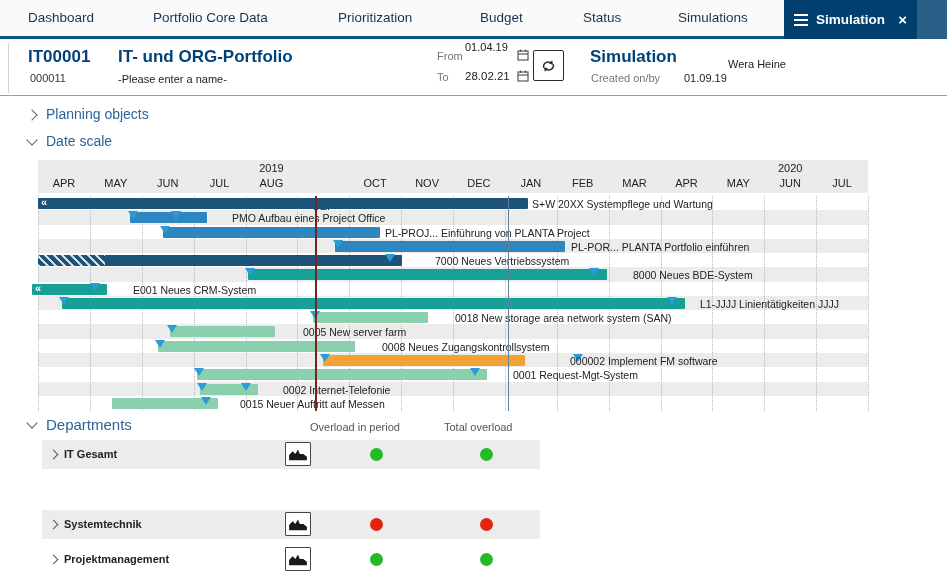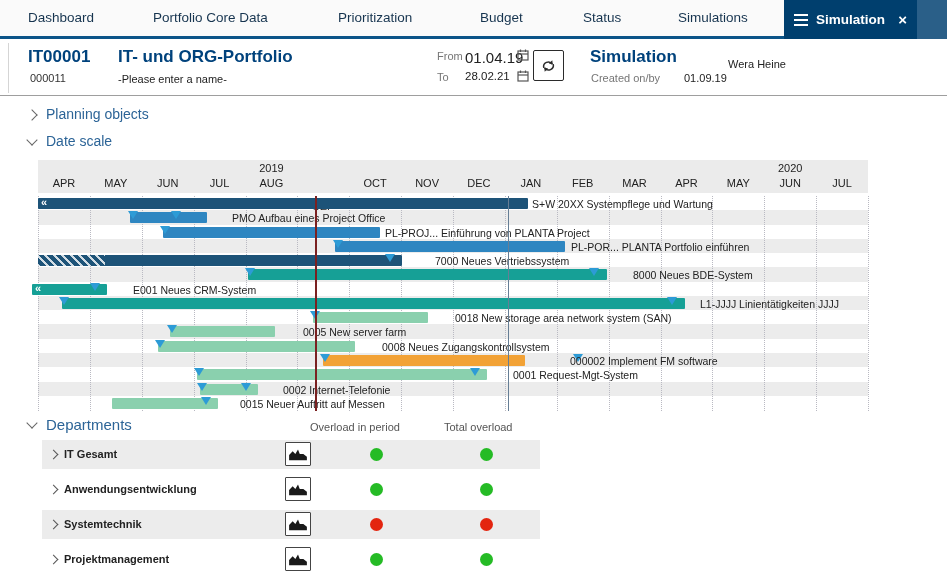--- a/index.html
+++ b/index.html
@@ -23,21 +23,21 @@
 
   
   #header-panel{position:absolute;left:0;top:39px;width:947px;height:56px;background:#fff;border-bottom:1px solid #9e9e9e;}
   #header-panel:before{content:"";position:absolute;left:8px;top:4px;bottom:2px;width:1px;background:#d5d5d5;}
   .h-id{position:absolute;left:28px;top:8px;font-size:17px;font-weight:bold;color:#00427c;}
   .h-code{position:absolute;left:30px;top:33px;font-size:11px;color:#333;}
   .h-title{position:absolute;left:118px;top:8px;font-size:17px;font-weight:bold;color:#00427c;}
   .h-sub{position:absolute;left:118px;top:34px;font-size:11px;color:#222;}
   .h-from-label{position:absolute;left:437px;top:11px;font-size:11px;color:#767676;}
   .h-to-label{position:absolute;left:437px;top:32px;font-size:11px;color:#767676;}
-  .h-from-val{position:absolute;left:465px;top:10px;font-size:15px;color:#222;cursor:text;text-align:center;}
+  .h-from-val{position:absolute;left:465px;top:2px;font-size:11px;color:#222;cursor:text;text-align:center;}
   .h-to-val{position:absolute;left:465px;top:31px;font-size:11.5px;color:#222;cursor:text;}
   .cal{position:absolute;width:12px;height:12px;cursor:pointer;}
   #cal-from{left:517px;top:10px;} #cal-to{left:517px;top:31px;}
   #sync-btn{position:absolute;left:533px;top:11px;width:31px;height:31px;border:1.5px solid #2b2b2b;border-radius:2px;background:#fff;cursor:pointer;display:flex;align-items:center;justify-content:center;}
   .h-sim{position:absolute;left:590px;top:8px;font-size:17px;font-weight:bold;color:#00427c;}
   .h-created-label{position:absolute;left:591px;top:33px;font-size:11px;color:#767676;}
   .h-created-date{position:absolute;left:684px;top:33px;font-size:11px;color:#222;}
   .h-created-by{position:absolute;left:728px;top:19px;font-size:11px;color:#222;}
 
   
@@ -272,31 +272,20 @@
         <span class="dept-chev"></span>
         <span class="dept-name">IT Gesamt</span>
         <button class="hist-btn">
           <svg width="20" height="16" viewBox="0 0 22 18">
             <polygon points="1,16 1,10 5,6 8,9 11,4 13,9 17,9 21,12 21,16" fill="#1a1a1a"></polygon>
           </svg>
         </button>
         <span class="dot dot1" style="background: rgb(37, 187, 37);"></span>
         <span class="dot dot2" style="background: rgb(37, 187, 37);"></span>
       </div>
-      <div class="dept-row" style="top: 35px;">
-        <span class="dept-chev"></span>
-        <span class="dept-name">Anwendungsentwicklung</span>
-        <button class="hist-btn">
-          <svg width="20" height="16" viewBox="0 0 22 18">
-            <polygon points="1,16 1,10 5,6 8,9 11,4 13,9 17,9 21,12 21,16" fill="#1a1a1a"></polygon>
-          </svg>
-        </button>
-        <span class="dot dot1" style="background: rgb(37, 187, 37);"></span>
-        <span class="dot dot2" style="background: rgb(37, 187, 37);"></span>
-      </div>
       <div class="dept-row alt" style="top: 70px;">
         <span class="dept-chev"></span>
         <span class="dept-name">Systemtechnik</span>
         <button class="hist-btn">
           <svg width="20" height="16" viewBox="0 0 22 18">
             <polygon points="1,16 1,10 5,6 8,9 11,4 13,9 17,9 21,12 21,16" fill="#1a1a1a"></polygon>
           </svg>
         </button>
         <span class="dot dot1" style="background: rgb(227, 37, 15);"></span>
         <span class="dot dot2" style="background: rgb(227, 37, 15);"></span>

